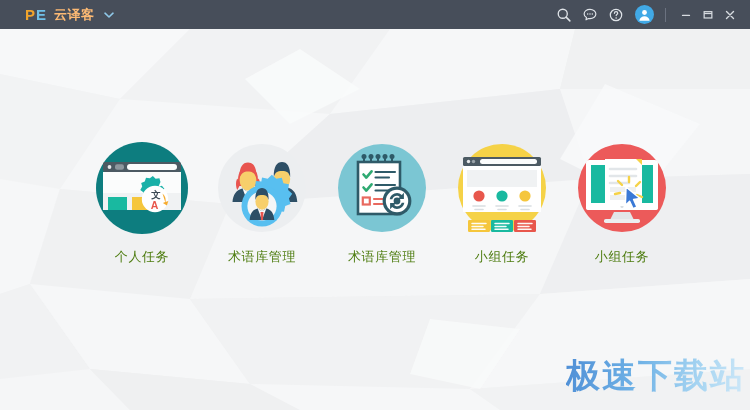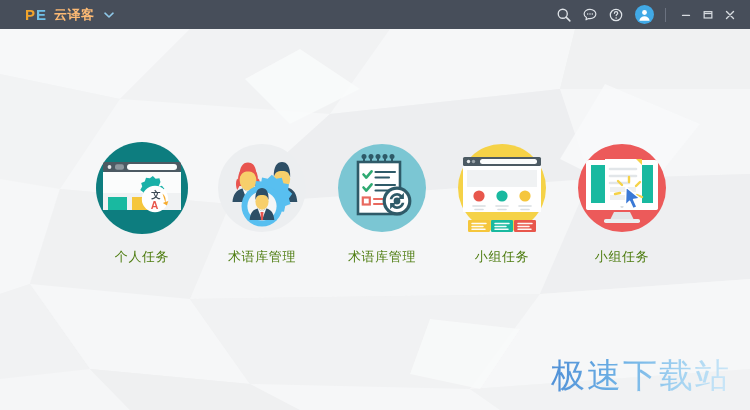--- a/index.html
+++ b/index.html
@@ -133,25 +133,25 @@
     font-size: 13px;
     color: #4d7c0f;
     letter-spacing: 0.6px;
     white-space: nowrap;
     user-select: none;
   }
 
   
   #watermark {
     position: absolute;
-    right: 19px;
+    right: 4px;
     bottom: 18px;
     z-index: 30;
     font-size: 34px;
-    font-weight: normal;
+    font-weight: bold;
     letter-spacing: 2px;
     line-height: 1;
     user-select: none;
     background: linear-gradient(100deg, #4f8fd6 0%, #6fb2e6 40%, #a9d6f2 75%, #cfe8f8 100%);
     -webkit-background-clip: text;
     background-clip: text;
     color: transparent;
     -webkit-text-fill-color: transparent;
   }
 </style>

